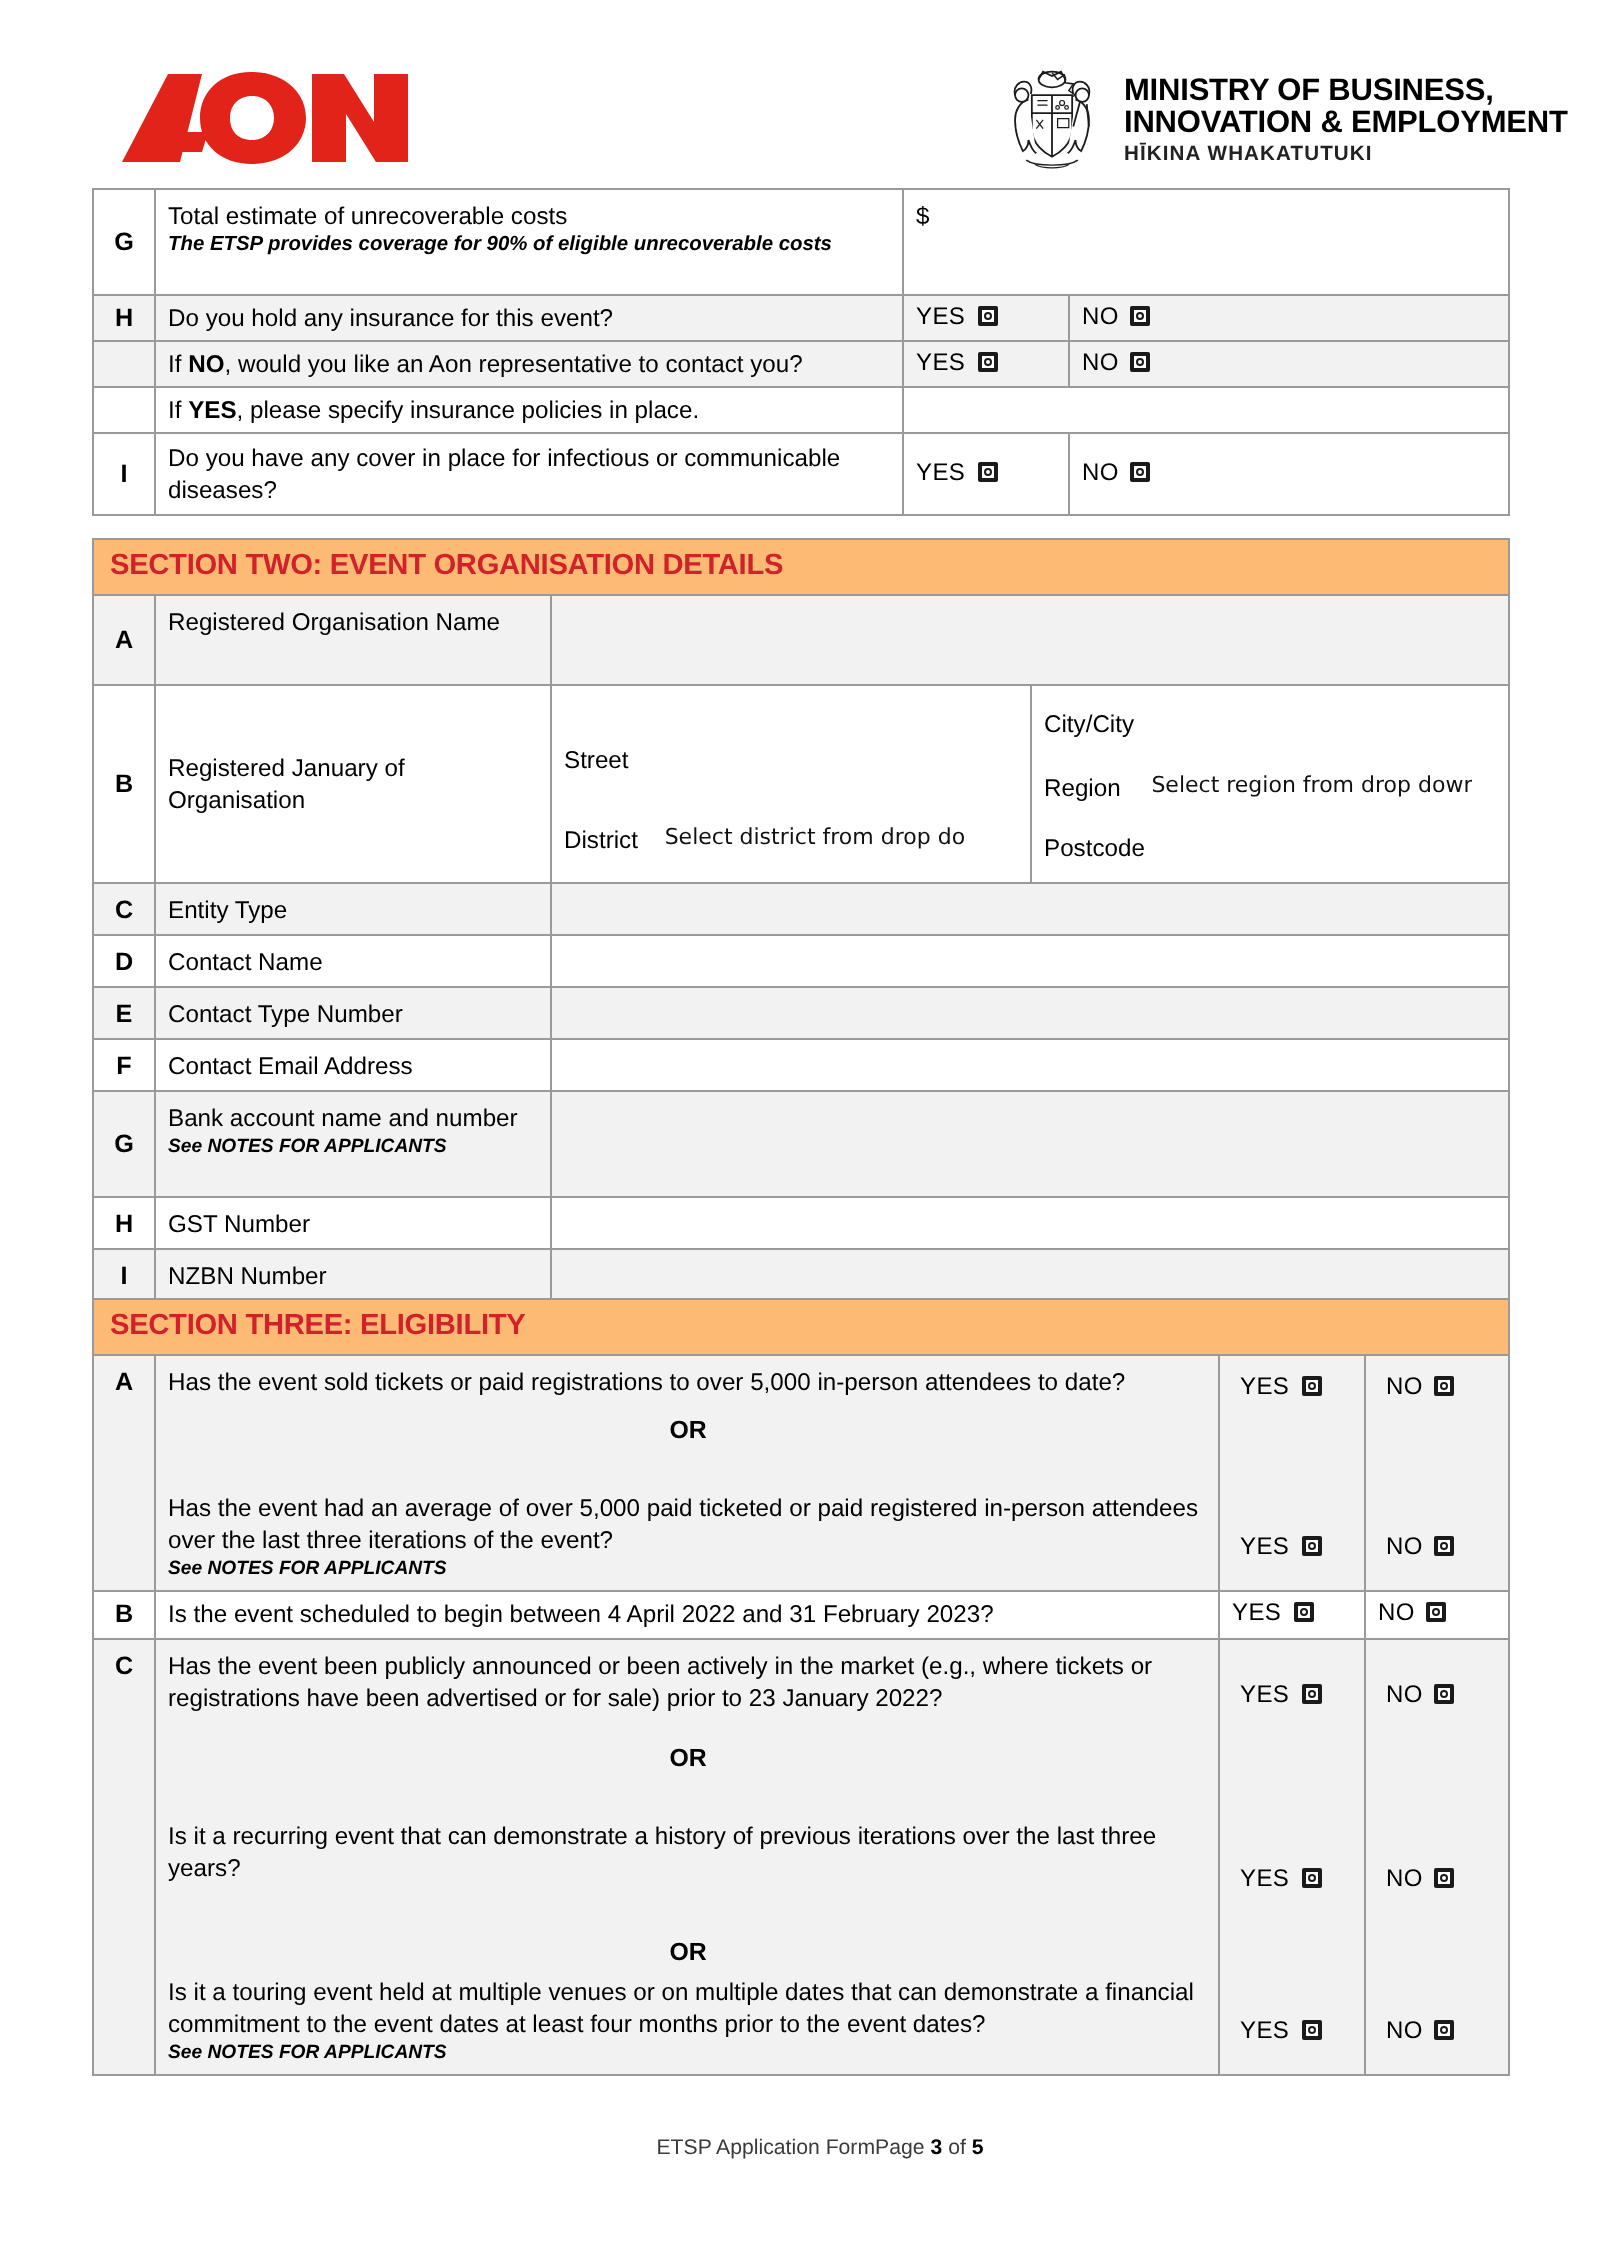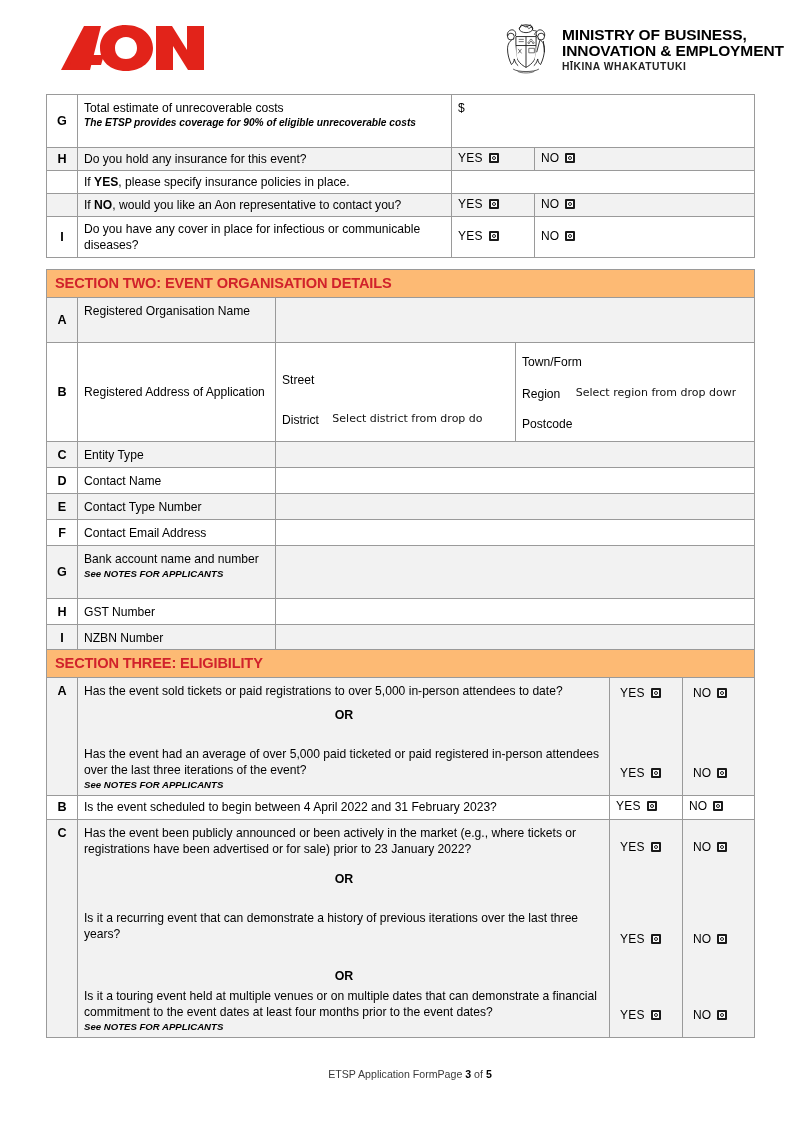--- a/index.html
+++ b/index.html
@@ -7,21 +7,21 @@
     width:800px;height:1130px;
     background:#ffffff;
     font-family:"Liberation Sans", sans-serif;
     color:#000;
     -webkit-font-smoothing:antialiased;
   }
   .page{position:relative;width:800px;height:1130px;box-sizing:border-box;}
 
   
   .header{
-    position:absolute;left:0;top:0;width:656px;height:90px;
+    position:absolute;left:0;top:11px;width:656px;height:90px;
   }
   .aon-logo{
     position:absolute;left:58px;top:22px;
     width:150px;height:52px;
   }
   .mbie{
     position:absolute;left:500px;top:22px;
     display:flex;align-items:center;gap:10px;
   }
   .mbie-crest{width:52px;height:56px;flex:none;}
@@ -200,34 +200,34 @@
         <td class="shade">Do you hold any insurance for this event?</td>
         <td class="shade yn">
           <span class="lbl">YES</span><span class="cbx"></span>
         </td>
         <td class="shade yn">
           <span class="lbl">NO</span><span class="cbx"></span>
         </td>
       </tr>
 
       <tr>
-        <td class="ltr"></td>
-        <td><span>If </span><b>YES</b><span>, please specify insurance policies in place.</span></td>
-        <td colspan="2"></td>
-      </tr>
-
-      <tr>
         <td class="ltr shade"></td>
         <td class="shade"><span>If </span><b>NO</b><span>, would you like an Aon representative to contact you?</span></td>
         <td class="shade yn">
           <span class="lbl">YES</span><span class="cbx"></span>
         </td>
         <td class="shade yn">
           <span class="lbl">NO</span><span class="cbx"></span>
         </td>
+      </tr>
+
+      <tr>
+        <td class="ltr"></td>
+        <td><span>If </span><b>YES</b><span>, please specify insurance policies in place.</span></td>
+        <td colspan="2"></td>
       </tr>
 
       <tr>
         <td class="ltr">I</td>
         <td style="height:34px;">Do you have any cover in place for infectious or communicable diseases?</td>
         <td class="yn">
           <span class="lbl">YES</span><span class="cbx"></span>
         </td>
         <td class="yn">
           <span class="lbl">NO</span><span class="cbx"></span>
@@ -251,21 +251,21 @@
       </tr>
 
       <tr>
         <td class="ltr shade">A</td>
         <td class="shade top" style="height:36px;">Registered Organisation Name</td>
         <td class="shade" colspan="2"></td>
       </tr>
 
       <tr>
         <td class="ltr">B</td>
-        <td style="height:92px;">Registered Address of Application</td>
+        <td style="height:92px;">Registered January of Organisation</td>
         <td style="padding:0 6px;">
           <table class="addr">
             <tbody>
                 <tr>
                   <td style="height:26px;"></td>
                 </tr>
             <tr>
                   <td>Street</td>
                 </tr>
             <tr>
@@ -283,21 +283,21 @@
           </tbody>
             </table>
         </td>
         <td style="padding:0 6px;">
           <table class="addr">
             <tbody>
                 <tr>
                   <td style="height:6px;"></td>
                 </tr>
             <tr>
-                  <td>Town/Form</td>
+                  <td>City/City</td>
                 </tr>
             <tr>
                   <td style="height:16px;"></td>
                 </tr>
             <tr>
                   <td style="white-space:nowrap;">
               <span>Region</span>
               <span class="field-val" style="display:inline-block;margin-left:12px;width:160px;vertical-align:top;">Select region from drop down menu</span>
             </td>
                 </tr>

